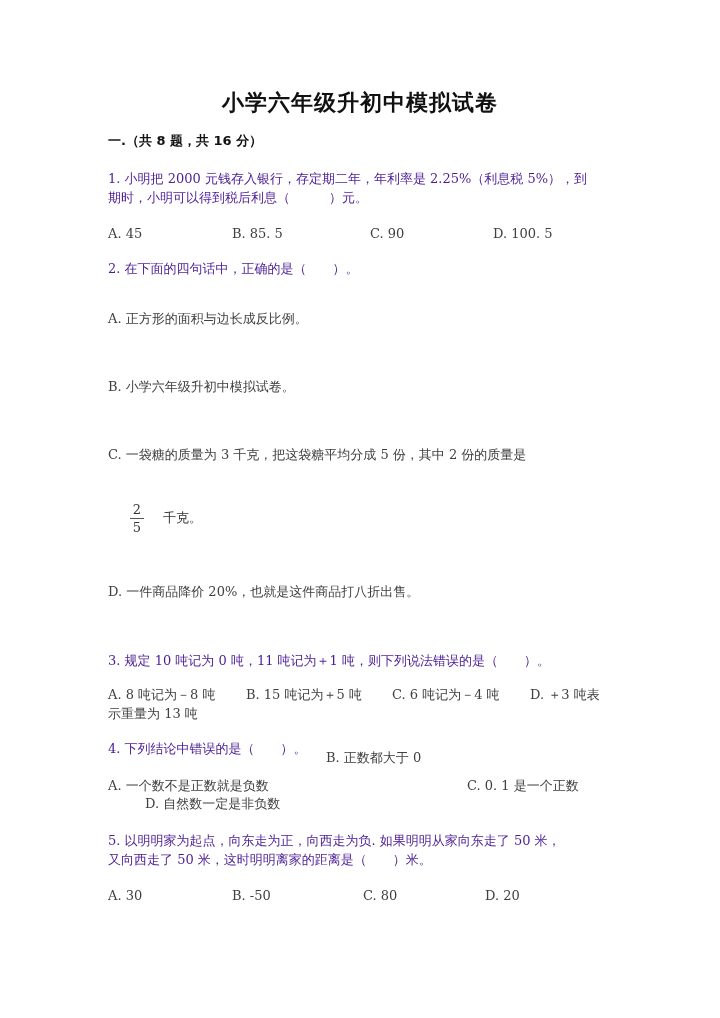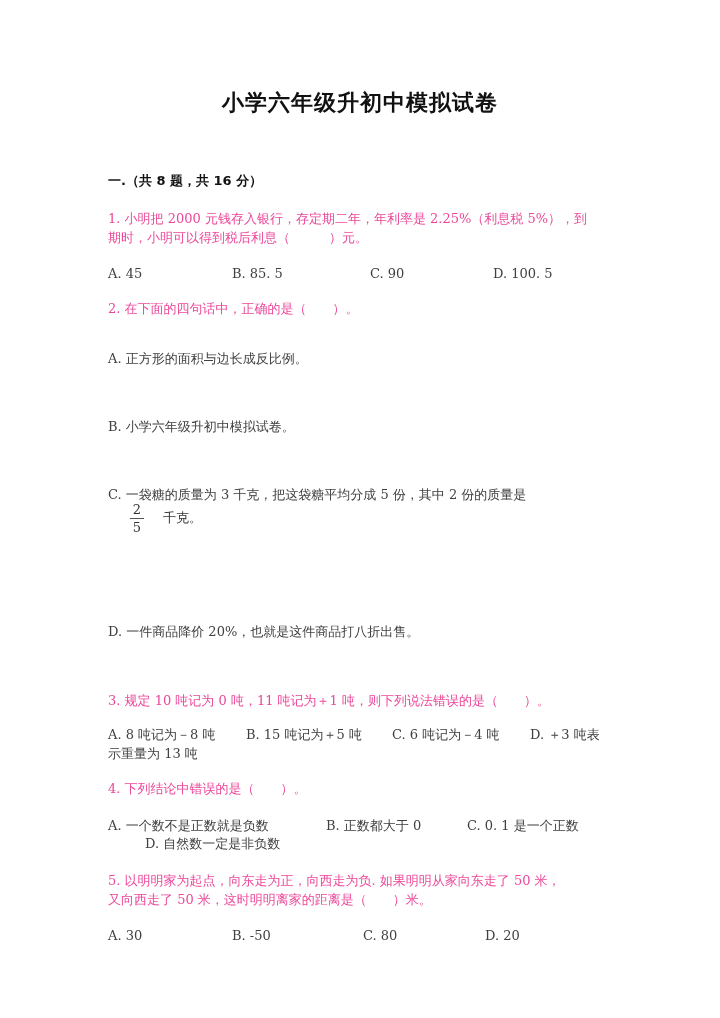--- a/index.html
+++ b/index.html
@@ -19,41 +19,40 @@
       position: absolute;
       left: 0; top: 0;
       width: 700px; height: 1018px;
       background: #fff;
     }
     .abs {
       position: absolute;
       white-space: nowrap;
       font-size: 13px;
       line-height: 19px;
-      margin-top: 40px;
     }
     .title {
       position: absolute;
       left: 0;
       width: 720px;
       top: 88px;
       text-align: center;
       font-size: 22px;
       font-weight: bold;
       color: #111;
       letter-spacing: 1px;
       font-family: "DejaVu Sans", "Liberation Sans", sans-serif;
     }
     .section {
       font-weight: bold;
       color: #111;
       font-family: "DejaVu Sans", "Liberation Sans", sans-serif;
       font-size: 13px;
     }
-    .q-text { color: #ec4899; }
+    .q-text { color: #4c1d95; }
     .opt { color: #404040; }
     .fraction {
       position: absolute;
       left: 130px;
       top: 503px;
       width: 14px;
       text-align: center;
       font-size: 13px;
       line-height: 14px;
       color: #333;
@@ -112,21 +111,21 @@
     <div class="abs opt" style="left:108px; top:685px;">A. 8 吨记为－8 吨</div>
     <div class="abs opt" style="left:246px; top:685px;">B. 15 吨记为＋5 吨</div>
     <div class="abs opt" style="left:392px; top:685px;">C. 6 吨记为－4 吨</div>
     <div class="abs opt" style="left:530px; top:685px;">D. ＋3 吨表</div>
     <div class="abs opt" style="left:108px; top:704px;">示重量为 13 吨</div>
   </div>
 
   <div>
     <div class="abs q-text" style="left:108px; top:739px;">4. 下列结论中错误的是（　　）。</div>
     <div class="abs opt" style="left:108px; top:776px;">A. 一个数不是正数就是负数</div>
-    <div class="abs opt" style="left:326px; top:776px;">B. 正数都大于 0</div>
+    <div class="abs opt" style="left:326px; top:748px;">B. 正数都大于 0</div>
     <div class="abs opt" style="left:467px; top:776px;">C. 0. 1 是一个正数</div>
     <div class="abs opt" style="left:145px; top:794px;">D. 自然数一定是非负数</div>
   </div>
 
   <div>
     <div class="abs q-text" style="left:108px; top:831px;">5. 以明明家为起点，向东走为正，向西走为负. 如果明明从家向东走了 50 米，</div>
     <div class="abs q-text" style="left:108px; top:850px;">又向西走了 50 米，这时明明离家的距离是（　　）米。</div>
     <div class="abs opt" style="left:108px; top:886px;">A. 30</div>
     <div class="abs opt" style="left:232px; top:886px;">B. -50</div>
     <div class="abs opt" style="left:363px; top:886px;">C. 80</div>

